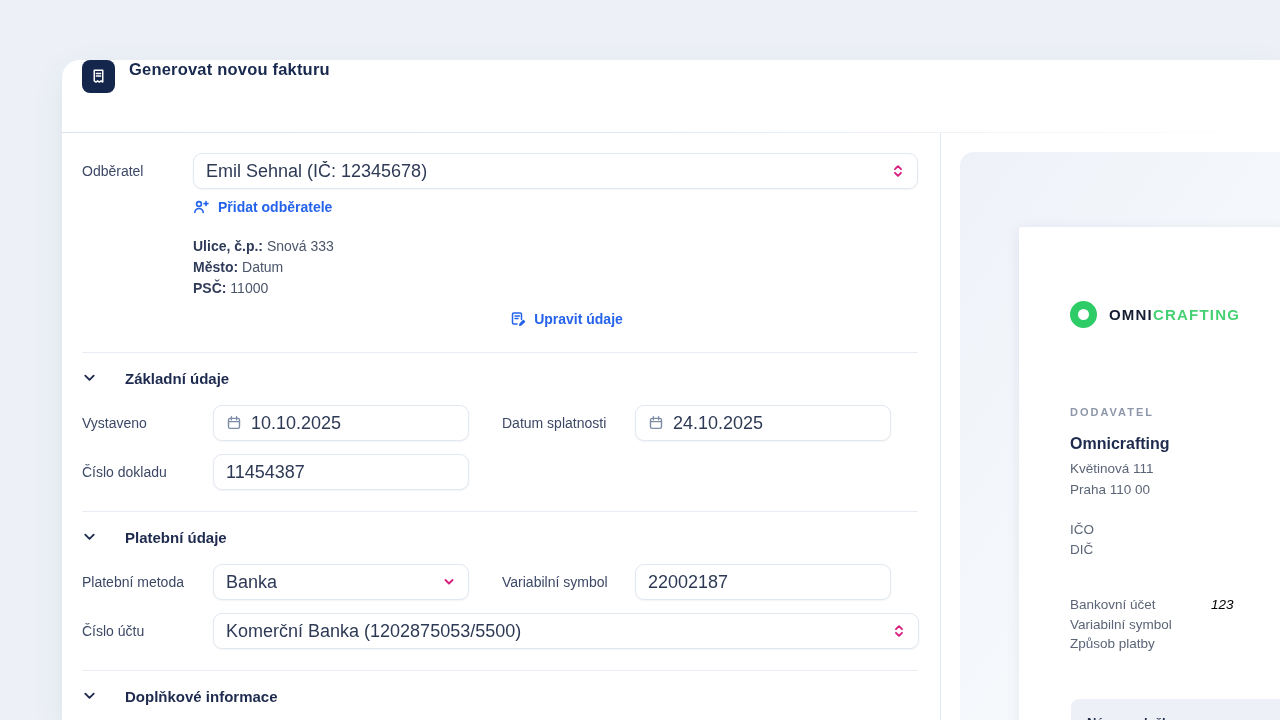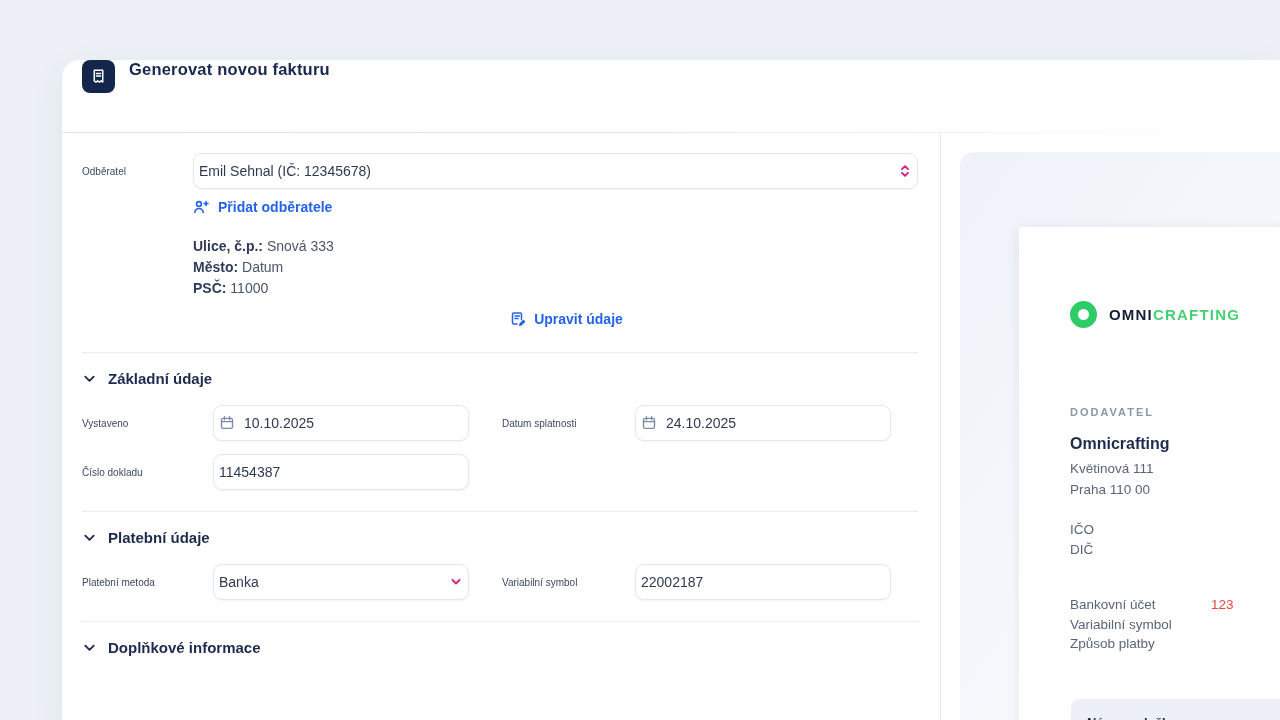--- a/index.html
+++ b/index.html
@@ -15,47 +15,47 @@
               display:flex; align-items:center; justify-content:center; flex:0 0 auto; }
   .hdr-title { font-size:16.5px; font-weight:bold; color:#17294e; letter-spacing:.2px; }
   .hdr-divider { height:1px; background:linear-gradient(90deg,#d9e3ee 0%, #e4ecf4 55%, rgba(232,239,246,0) 100%); }
 
   .bodywrap { display:flex; height:calc(100% - 73px); }
   .form-col { width:878px; min-width:878px; padding:20px 0 0 20px; }
   .preview-col { flex:1; border-left:1px solid #e3e9f1; position:relative; overflow:hidden; }
 
   
   .row { display:flex; align-items:center; }
-  .lab { font-size:10px; color:#3c4866; }
+  .lab { font-size:14px; color:#3c4866; }
   .w111 { width:111px; flex:0 0 111px; }
   .w131 { width:131px; flex:0 0 131px; }
   .w133 { width:133px; flex:0 0 133px; margin-left:33px; }
   .indent { margin-left:111px; }
 
   .control { height:36px; border:1px solid #e2e8f0; border-radius:9px; background:#fff;
-             display:flex; align-items:center; padding:0 5px; font-size:14px; color:#2e3a55;
+             display:flex; align-items:center; padding:0 12px; font-size:18px; color:#2e3a55;
              box-shadow:0 1px 2px rgba(16,24,40,.05); cursor:pointer; }
   .control .val { flex:1; white-space:nowrap; overflow:hidden; }
   .sel-wide { width:725px; }
   .sel-acct { width:706px; }
   .inp-sm { width:256px; }
   .icon-gap { margin-right:9px; display:flex; align-items:center; flex:0 0 auto; }
 
   .link { display:inline-flex; align-items:center; gap:8px; color:#2563eb; font-weight:bold;
           font-size:14px; cursor:pointer; text-decoration:none; }
   .link-row-1 { margin-top:10px; }
   .link-row-2 { margin-top:12px;text-align:center; }
 
   .addr { margin-top:17px; font-size:14px; line-height:21px; }
   .addr b { color:#2f3b58; font-weight:bold; }
   .addr span.v { color:#4a5569; }
 
   .divider { height:1px; background:#e9eef5; margin:21px 22px 0 0; }
 
-  .sect { display:flex; align-items:center; gap:11px; margin-top:17px; cursor:pointer; }
+  .sect { display:flex; align-items:flex-start; gap:28px; margin-top:17px; cursor:pointer; }
   .sect-title { font-size:15px; font-weight:bold; color:#1e2b4e; }
 
   .mt18 { margin-top:18px; }
   .mt13 { margin-top:13px; }
 
   
   .preview-bg { position:absolute; left:19px; top:19px; right:0; bottom:0;
                 background:linear-gradient(125deg,#eef2f8 0%,#f4f7fb 45%,#fbfcfe 100%);
                 border-top-left-radius:14px; }
   .invoice-card { position:absolute; left:59px; top:75px; right:-40px; bottom:-20px; background:#ffffff;
@@ -68,21 +68,21 @@
   .logo-text .p1 { color:#141d33;margin-top:40px; }
   .logo-text .p2 { color:#45d173; }
 
   .sup-head { margin-top:78px; font-size:11px; font-weight:bold; letter-spacing:2px; color:#8d97a9; }
   .sup-name { margin-top:17px; font-size:16px; font-weight:bold; color:#1e2b4e; }
   .sup-line { font-size:13.5px; color:#5b6577; line-height:21px; }
   .sup-addr { margin-top:5px; }
   .sup-ids  { margin-top:20px; font-size:13.5px; color:#5b6577; line-height:20px; }
 
   .pay-block { margin-top:35px; font-size:13.5px; color:#5b6577; line-height:19.5px; position:relative; }
-  .pay-faint { position:absolute; left:192px; top:0; color:#ef4444; white-space:nowrap; }
+  .pay-faint { position:absolute; left:192px; top:0; color:#000000; white-space:nowrap;font-style:italic; }
 
   .inv-table-head { margin-top:45px; margin-left:52px; background:#edf1f7; border-top-left-radius:8px;
                     height:70px; padding:14px 0 0 16px; position:relative; }
   .inv-col-item { font-size:13px; font-weight:bold; color:#27324d; }
 
   svg { display:block; }
 </style>
 </head>
 <body>
 
@@ -209,20 +209,32 @@
                 <path d="M3.5 5 7 8.5 10.5 5"></path>
               </svg>
           </span>
         </div>
         <div class="lab w133">Variabilní symbol</div>
         <div class="control inp-sm">
           <span class="val">22002187</span>
         </div>
       </div>
 
+      <div class="row mt13">
+        <div class="lab w131">Číslo účtu</div>
+        <div class="control sel-acct">
+          <span class="val">Komerční Banka (1202875053/5500)</span>
+          <span>
+            <svg width="14" height="16" viewBox="0 0 14 16" fill="none" stroke="#d61f7e" stroke-width="1.9" stroke-linecap="round" stroke-linejoin="round">
+              <path d="M4 6.2 7 3.2 10 6.2"></path>
+                <path d="M4 9.8 7 12.8 10 9.8"></path>
+            </svg>
+          </span>
+        </div>
+      </div>
 
       <div class="divider"></div>
 
       <div class="sect">
         <span>
           <svg width="15" height="15" viewBox="0 0 16 16" fill="none" stroke="#1e2b4e" stroke-width="2" stroke-linecap="round" stroke-linejoin="round">
               <path d="M3.5 6 8 10.5 12.5 6"></path>
             </svg>
         </span>
         <span class="sect-title">Doplňkové informace</span>

